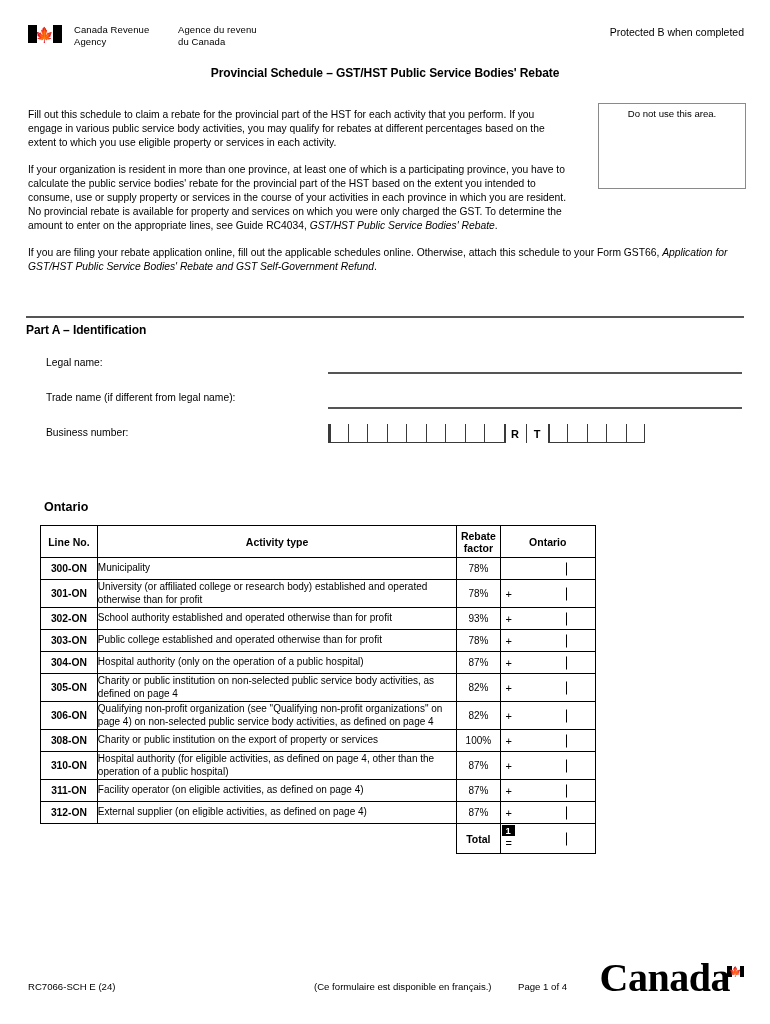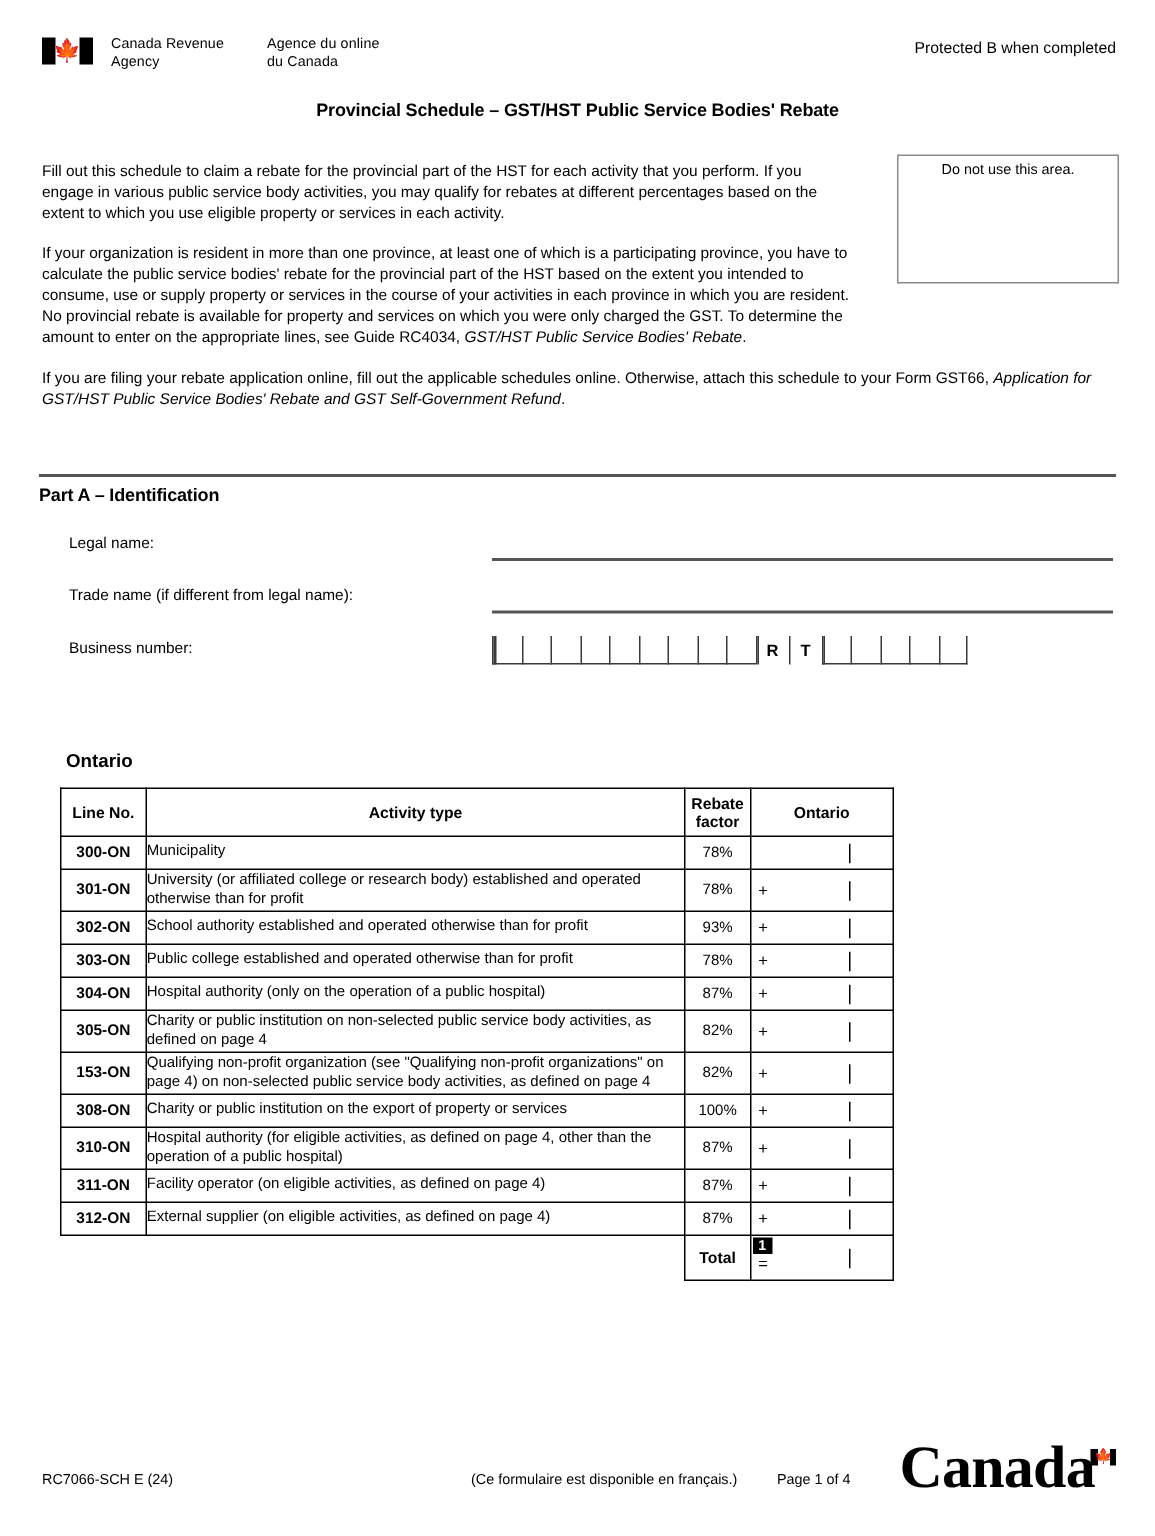--- a/index.html
+++ b/index.html
@@ -291,21 +291,21 @@
   <div class="header">
     <div class="cra-block">
       <span class="flag">
         <span class="bar left"></span>
         <span class="bar right"></span>
         <span class="leaf">🍁</span>
       </span>
       <span class="cra-names">
         <span class="cra-en">Canada Revenue
 Agency</span>
-        <span class="cra-fr">Agence du online
+        <span class="cra-fr">Agence du revenu
 du Canada</span>
       </span>
     </div>
     <div class="protected">
       <b>Protected B</b><span> when completed</span>
     </div>
   </div>
 
   <div class="title">Provincial Schedule – GST/HST Public Service Bodies' Rebate</div>
 
@@ -437,21 +437,21 @@
         <tr class="r-tall">
           <td class="c-line">305-ON</td>
           <td class="c-act">Charity or public institution on non-selected public service body activities, as defined on page 4</td>
           <td class="c-factor">82%</td>
           <td class="c-amt">
             <span class="plus">+</span>
             <span class="divider"></span>
           </td>
         </tr>
         <tr class="r-tall">
-          <td class="c-line">153-ON</td>
+          <td class="c-line">306-ON</td>
           <td class="c-act">Qualifying non-profit organization (see "Qualifying non-profit organizations" on page 4) on non-selected public service body activities, as defined on page 4</td>
           <td class="c-factor">82%</td>
           <td class="c-amt">
             <span class="plus">+</span>
             <span class="divider"></span>
           </td>
         </tr>
         <tr class="r-short">
           <td class="c-line">308-ON</td>
           <td class="c-act">Charity or public institution on the export of property or services</td>

